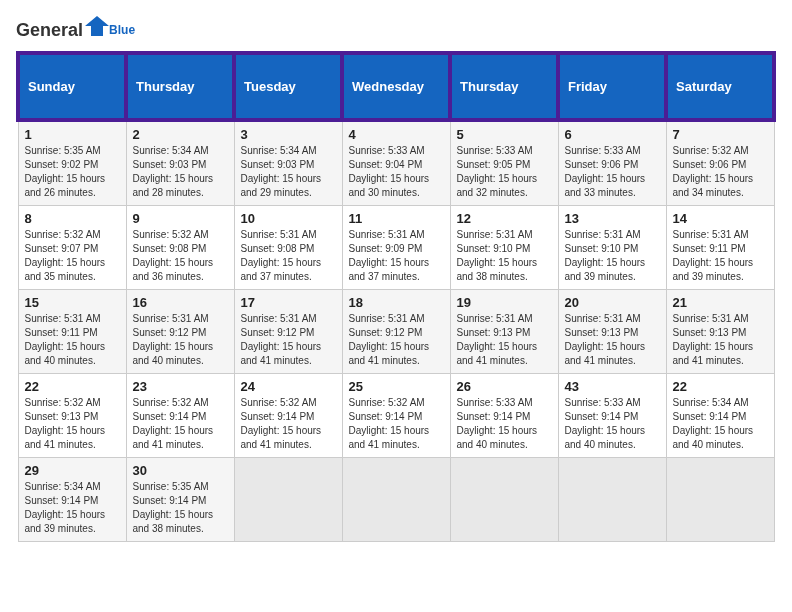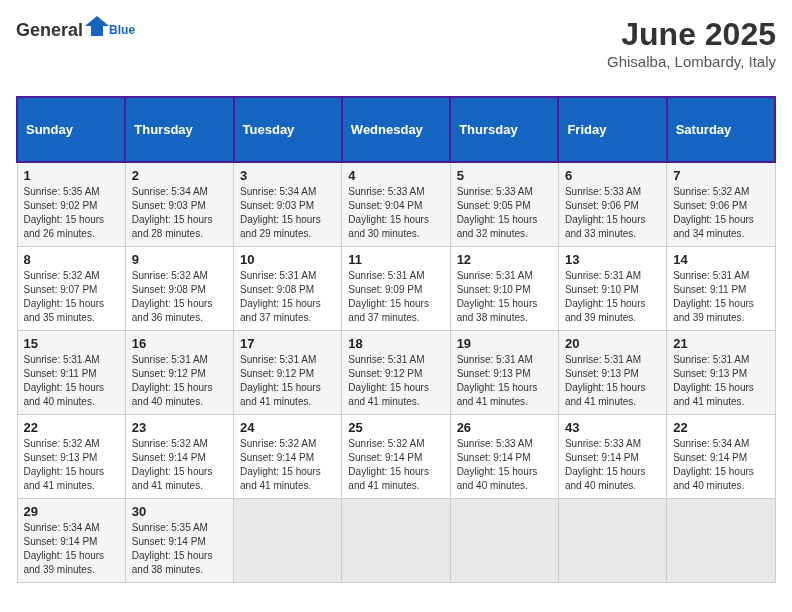--- a/index.html
+++ b/index.html
@@ -7,21 +7,21 @@
       font-family: Arial, Helvetica, sans-serif;
       background: #fff;
       width: 792px;
       min-height: 612px;
       padding: 16px;
     }
     .header-area {
       display: flex;
       justify-content: space-between;
       align-items: flex-start;
-      margin-bottom: 26px;
+      margin-bottom: 10px;
     }
     .logo {
       display: flex;
       align-items: center;
     }
     .logo-text-general {
       font-size: 18px;
       font-weight: bold;
       color: #333;
     }
@@ -52,21 +52,21 @@
       border-collapse: collapse;
       font-size: 11px;
     }
     thead tr th {
       background-color: #1565c0;
       color: #fff;
       text-align: left;
       padding: 24px 8px;
       font-size: 13px;
       font-weight: bold;
-      border: 2px solid #4c1d95;
+      border: 4px solid #4c1d95;
     }
     tbody tr td {
       border: 1px solid #ccc;
       vertical-align: top;
       padding: 5px 6px;
       min-height: 70px;
       height: 80px;
       width: 14.28%;
     }
     tbody tr:nth-child(odd) td {
@@ -98,24 +98,20 @@
   <div class="logo">
     <div>
       <span class="logo-text-general">General</span><svg class="logo-icon" viewBox="0 0 24 20">
           <polygon points="12,0 24,10 18,10 18,20 6,20 6,10 0,10" fill="#1565c0"></polygon>
         </svg>
     </div>
     <div>
       <span class="logo-text-blue">Blue</span>
     </div>
   </div>
-  <div class="title-area">
-    <div class="calendar-title">June 2025</div>
-    <div class="calendar-subtitle">Ghisalba, Lombardy, Italy</div>
-  </div>
 </div>
 
 <table>
   <thead>
     <tr id="thead-row">
         <th>Sunday</th>
         <th>Thursday</th>
         <th>Tuesday</th>
         <th>Wednesday</th>
         <th>Thursday</th>

